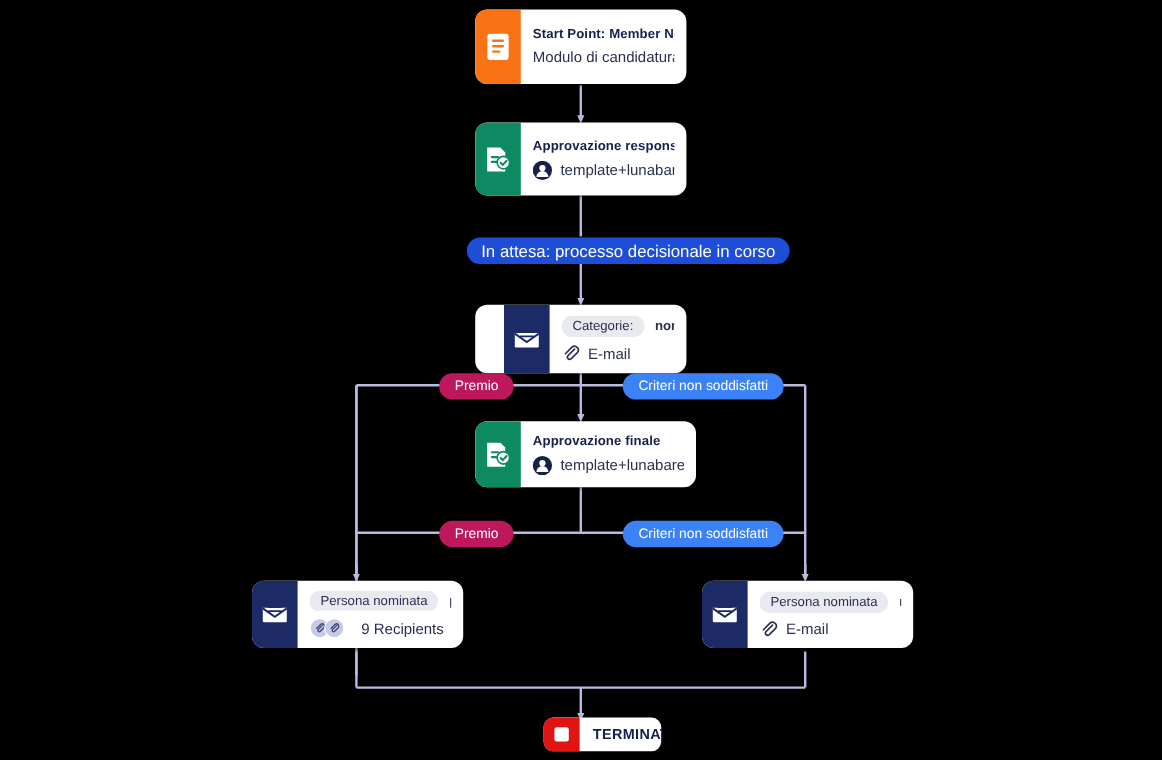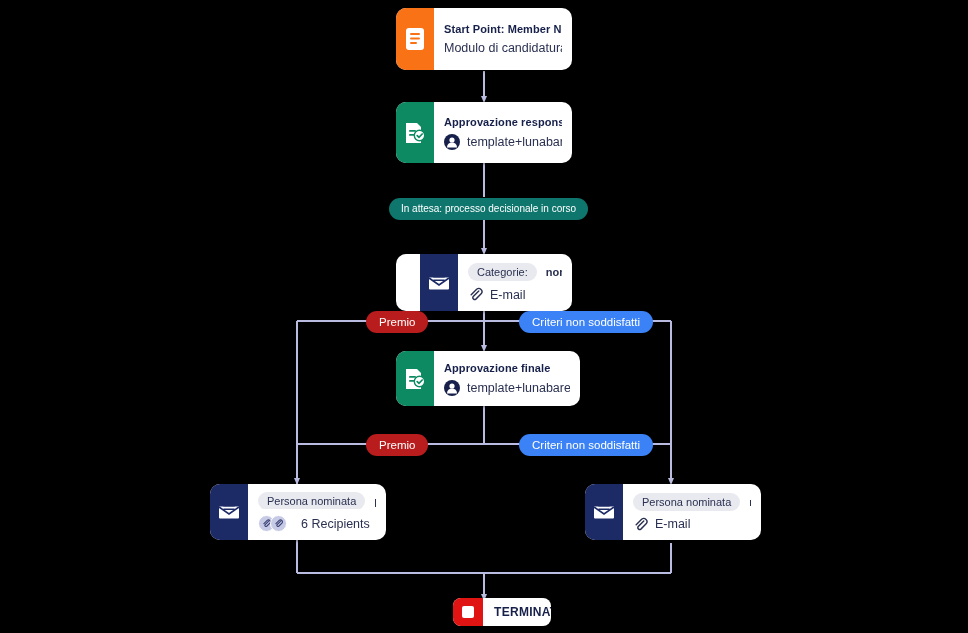--- a/index.html
+++ b/index.html
@@ -97,23 +97,23 @@
   .pill {
     position: absolute;
     border-radius: 12px;
     font-size: 11.5px;
     color: #ffffff;
     padding: 4px 13px;
     white-space: nowrap;
     text-align: center;
     line-height: 14px;
   }
-  .pill-blue   { background: #b91c1c; }
+  .pill-blue   { background: #be185d; }
   .pill-red    { background: #3b82f6; }
-  .pill-purple { background: #0f766e; font-size: 10px; padding: 4px 12px; }
+  .pill-purple { background: #1d4ed8; font-size: 14px; padding: 4px 12px; }
 
   
   .terminate {
     position: absolute;
     display: flex;
     align-items: center;
     background: #ffffff;
     border-radius: 8px;
     overflow: hidden;
     box-shadow: 0 1px 3px rgba(0,0,0,0.45);
@@ -323,21 +323,21 @@
             <svg width="9" height="9" viewBox="0 0 16 16">
               <path d="M11.5,4.2 L5.6,10.1 a2,2 0 0 0 2.8,2.8 L14,7.3 a3.4,3.4 0 0 0 -4.8,-4.8 L3.4,8.3" fill="none" stroke="#3b4377" stroke-width="2" stroke-linecap="round"></path>
             </svg>
           </span>
           <span class="av">
             <svg width="9" height="9" viewBox="0 0 16 16">
               <path d="M11.5,4.2 L5.6,10.1 a2,2 0 0 0 2.8,2.8 L14,7.3 a3.4,3.4 0 0 0 -4.8,-4.8 L3.4,8.3" fill="none" stroke="#3b4377" stroke-width="2" stroke-linecap="round"></path>
             </svg>
           </span>
         </span>
-        <span class="recip-text">6 Recipients</span>
+        <span class="recip-text">9 Recipients</span>
       </div>
     </div>
   </div>
 
   <div class="node" style="left:585px; top:484px; width:176px; height:56px;">
     <div class="node-icon tile-navy">
       <svg width="22" height="20" viewBox="0 0 22 20">
         <path d="M1,4.5 h20 v11 a1,1 0 0 1 -1,1 h-18 a1,1 0 0 1 -1,-1 z" fill="#ffffff"></path>
         <path d="M1,5 l10,7 l10,-7" fill="none" stroke="#1c2a66" stroke-width="1.6"></path>
         <rect x="5" y="3" width="12" height="1.6" rx="0.8" fill="#1c2a66"></rect>

